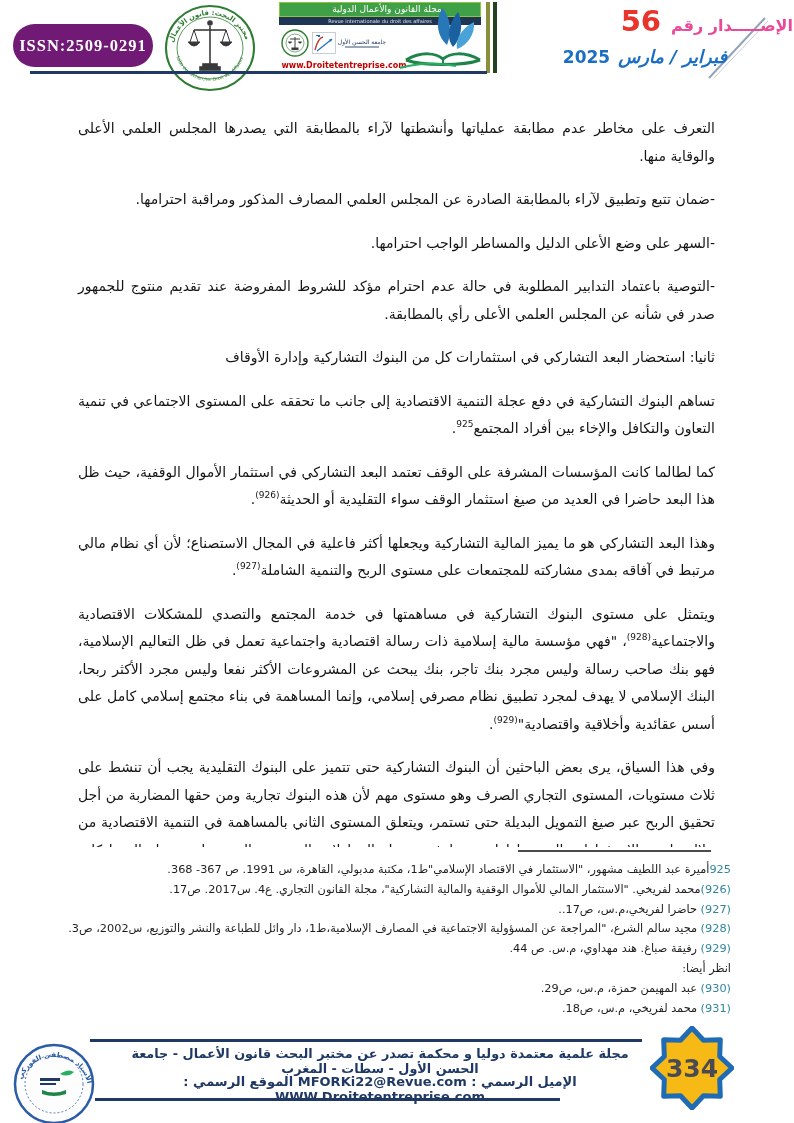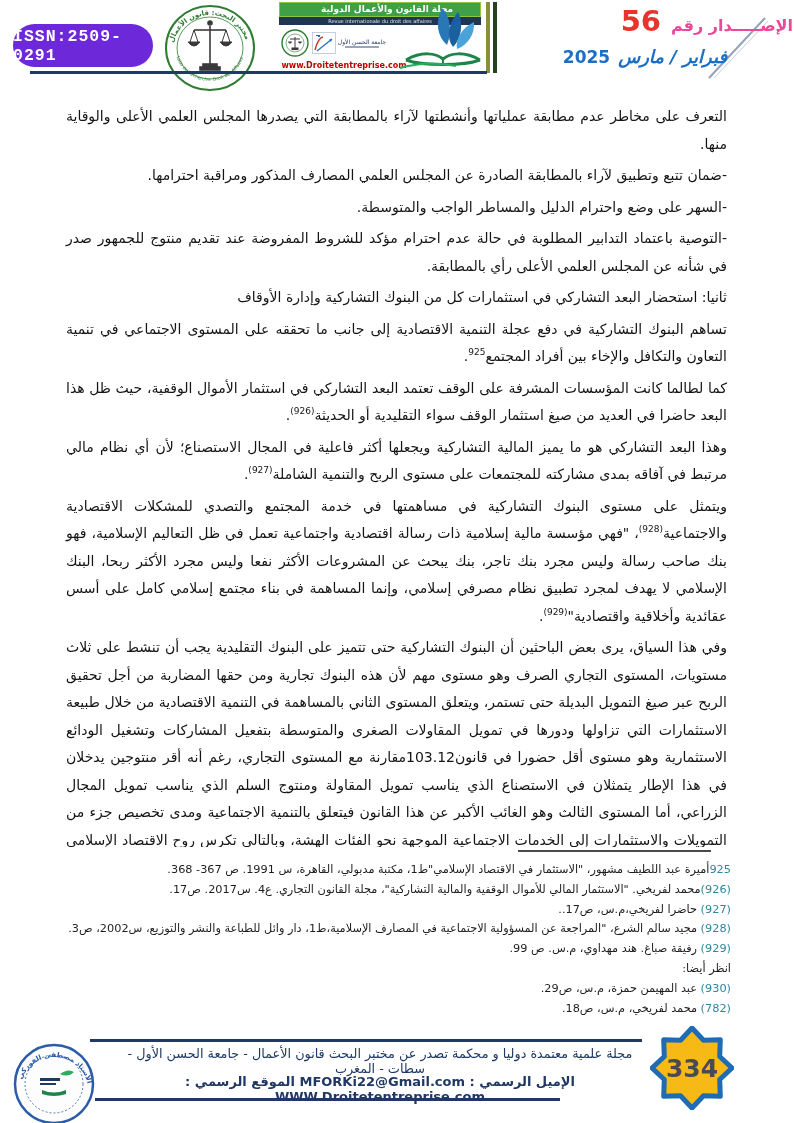--- a/index.html
+++ b/index.html
@@ -1,24 +1,24 @@
 <!DOCTYPE html>
 <html lang="ar"><head>
 <meta charset="utf-8">
 <style>
   html,body{margin:0;padding:0;background:#e8e8e8;}
   .page{position:relative;width:794px;height:1123px;background:#ffffff;overflow:hidden;
         font-family:"DejaVu Sans",sans-serif;margin:0 auto;}
   
   .issn-pill{position:absolute;left:13px;top:24px;width:140px;height:43px;border-radius:22px;
-             background:#6d28d9;color:#fff;display:flex;align-items:center;justify-content:center;
-             font-family:Liberation Mono, monospace;font-weight:bold;font-size:16.5px;letter-spacing:1px;}
+             background:#701a75;color:#fff;display:flex;align-items:center;justify-content:center;
+             font-family:Liberation Serif, serif;font-weight:bold;font-size:16.5px;letter-spacing:1px;}
   .lab-stamp{position:absolute;left:163px;top:4px;}
   .jbox{position:absolute;left:279px;top:2px;width:202px;height:73px;background:#fff;}
-  .jbox-title{background:#3fa047;border:1.5px solid #8cc63f;color:#fff;font-size:9px;font-weight:bold;
+  .jbox-title{background:#3fa047;border:1.5px solid #8cc63f;color:#fff;font-size:9px;font-weight:normal;
               text-align:center;height:13px;line-height:13px;padding-left:14px;}
   .jbox-fr{background:#1f3556;color:#e8e8e8;font-size:5px;text-align:center;height:8px;line-height:8px;}
   .jbox-mid{height:34px;display:flex;align-items:center;gap:3px;padding:1px 2px;}
   .uni-logo{display:flex;flex-direction:column;align-items:center;width:46px;}
   .uni-ar{color:#1f3864;font-size:6px;white-space:nowrap;}
   .uni-bar{width:34px;height:2px;background:#9aa7b8;margin-top:1px;}
   .jbox-web{color:#c00000;font-weight:bold;font-size:8px;width:130px;text-align:center;}
   .bird-logo{position:absolute;left:398px;top:6px;}
   .sep-bars{position:absolute;left:486px;top:2px;height:71px;display:flex;gap:3px;}
   .sep-bars .b1{width:4px;background:#8a8f3c;}
@@ -29,33 +29,33 @@
   .issue-num{color:#e8342a;font-size:29px;}
   .issue-line2{position:absolute;left:495px;top:46px;width:232px;direction:rtl;display:flex;
                align-items:baseline;gap:8px;font-weight:bold;color:#1a6fc4;z-index:2;}
   .issue-date{font-size:18px;font-style:italic;}
   .issue-year{font-size:17px;}
   .slash-graphic{position:absolute;left:703px;top:12px;z-index:1;}
   .header-rule{position:absolute;left:30px;top:71px;width:457px;height:3px;background:#1f3864;}
   
   .body-text{position:absolute;left:62px;top:99px;width:669px;max-height:748px;overflow:hidden;
              direction:rtl;text-align:justify;font-size:14px;line-height:27.5px;color:#141414;}
-  .body-text p{margin:4px;}
+  .body-text p{margin:16px;}
   .body-text p.bold{font-weight:normal;}
   .body-text sup{font-size:9px;line-height:0;}
   .fn-sep{position:absolute;left:518px;top:850px;width:193px;height:2px;background:#4a4a4a;}
   
   .footnotes{position:absolute;left:62px;top:860px;width:669px;direction:rtl;text-align:right;
              font-size:11.3px;line-height:19.8px;color:#1d1d1d;}
   .footnotes .mk{color:#31859c;}
   
   .foot-rule-top{position:absolute;left:90px;top:1039px;width:552px;height:3px;background:#1f3864;}
   .foot-rule-bottom{position:absolute;left:95px;top:1098px;width:465px;height:3px;background:#1f3864;}
   .foot-line1{position:absolute;left:118px;top:1046px;width:524px;direction:rtl;text-align:center;
-              color:#1f3864;font-weight:normal;font-size:12.8px;}
+              color:#1f3864;font-weight:bold;font-size:12.8px;}
   .foot-line2{position:absolute;left:118px;top:1074px;width:524px;direction:rtl;text-align:center;
               color:#1f3864;font-weight:bold;font-size:13px;}
   .page-badge{position:absolute;left:650px;top:1026px;}
   .foot-stamp{position:absolute;left:6px;top:1042px;}
 </style>
 </head>
 <body>
 
 <div class="page">
 
@@ -142,41 +142,41 @@
   <div class="issue-line2">
     <span class="issue-date">فبراير / مارس</span>
     <span class="issue-year">2025</span>
   </div>
 
   <div class="header-rule"></div>
 
   <div class="body-text">
       <p><span>التعرف على مخاطر عدم مطابقة عملياتها وأنشطتها لآراء بالمطابقة التي يصدرها المجلس العلمي الأعلى والوقاية منها.</span></p>
       <p><span>-ضمان تتبع وتطبيق لآراء بالمطابقة الصادرة عن المجلس العلمي المصارف المذكور ومراقبة احترامها.</span></p>
-      <p><span>-السهر على وضع واحترام الدليل والمساطر الواجب والمتوسطة.</span></p>
+      <p><span>-السهر على وضع الأعلى الدليل والمساطر الواجب احترامها.</span></p>
       <p><span>-التوصية باعتماد التدابير المطلوبة في حالة عدم احترام مؤكد للشروط المفروضة عند تقديم منتوج للجمهور صدر في شأنه عن المجلس العلمي الأعلى رأي بالمطابقة.</span></p>
       <p class="bold"><span>ثانيا: استحضار البعد التشاركي في استثمارات كل من البنوك التشاركية وإدارة الأوقاف</span></p>
       <p><span>تساهم البنوك التشاركية في دفع عجلة التنمية الاقتصادية إلى جانب ما تحققه على المستوى الاجتماعي في تنمية التعاون والتكافل والإخاء بين أفراد المجتمع</span><sup>925</sup><span>.</span></p>
       <p><span>كما لطالما كانت المؤسسات المشرفة على الوقف تعتمد البعد التشاركي في استثمار الأموال الوقفية، حيث ظل هذا البعد حاضرا في العديد من صيغ استثمار الوقف سواء التقليدية أو الحديثة</span><sup>(926)</sup><span>.</span></p>
       <p><span>وهذا البعد التشاركي هو ما يميز المالية التشاركية ويجعلها أكثر فاعلية في المجال الاستصناع؛ لأن أي نظام مالي مرتبط في آفاقه بمدى مشاركته للمجتمعات على مستوى الربح والتنمية الشاملة</span><sup>(927)</sup><span>.</span></p>
       <p><span>ويتمثل على مستوى البنوك التشاركية في مساهمتها في خدمة المجتمع والتصدي للمشكلات الاقتصادية والاجتماعية</span><sup>(928)</sup><span>، "فهي مؤسسة مالية إسلامية ذات رسالة اقتصادية واجتماعية تعمل في ظل التعاليم الإسلامية، فهو بنك صاحب رسالة وليس مجرد بنك  تاجر، بنك يبحث عن المشروعات الأكثر نفعا وليس مجرد الأكثر ربحا، البنك الإسلامي لا يهدف لمجرد تطبيق نظام مصرفي إسلامي، وإنما المساهمة في بناء مجتمع إسلامي كامل على أسس عقائدية وأخلاقية واقتصادية"</span><sup>(929)</sup><span>.</span></p>
       <p><span>وفي هذا السياق، يرى بعض الباحثين أن البنوك التشاركية حتى تتميز على البنوك التقليدية يجب أن تنشط على ثلاث مستويات، المستوى التجاري الصرف وهو مستوى مهم لأن هذه البنوك تجارية ومن حقها المضاربة من أجل تحقيق الربح عبر صيغ التمويل البديلة حتى تستمر، ويتعلق المستوى الثاني بالمساهمة في التنمية الاقتصادية من خلال طبيعة الاستثمارات التي تزاولها ودورها في تمويل المقاولات الصغرى والمتوسطة بتفعيل المشاركات وتشغيل الودائع الاستثمارية وهو مستوى أقل حضورا في قانون103.12مقارنة مع المستوى التجاري، رغم أنه أقر منتوجين يدخلان في هذا الإطار يتمثلان في الاستصناع الذي يناسب تمويل المقاولة ومنتوج السلم الذي يناسب تمويل المجال الزراعي، أما المستوى الثالث وهو الغائب الأكبر عن هذا القانون فيتعلق بالتنمية الاجتماعية ومدى تخصيص جزء من التمويلات والاستثمارات إلى الخدمات الاجتماعية الموجهة نحو الفئات الهشة، وبالتالي تكرس روح الاقتصاد الإسلامي القائم على التكافل والتعاون والتيسير على الناس وهذا يتحقق عبر تقديم القروض الحسنة والمساهمة في مأسسة الزكاة والوقف وغير ذلك</span><sup>(930)</sup><span>.</span></p>
     </div>
 
   <div class="fn-sep"></div>
 
   <div class="footnotes">
       <div><span class="mk">925</span><span>أميرة عبد اللطيف مشهور، "الاستثمار في الاقتصاد الإسلامي"ط1، مكتبة مدبولي، القاهرة، س 1991. ص 367- 368.</span></div>
       <div><span class="mk">(926)</span><span>محمد لفريخي. "الاستثمار المالي للأموال الوقفية والمالية التشاركية"، مجلة القانون التجاري. ع4. س2017. ص17.</span></div>
       <div><span class="mk">(927)</span><span> حاضرا لفريخي،م.س، ص17..</span></div>
       <div><span class="mk">(928)</span><span> مجيد سالم الشرع، "المراجعة عن المسؤولية الاجتماعية في المصارف الإسلامية،ط1، دار وائل للطباعة والنشر والتوزيع، س2002، ص3.</span></div>
-      <div><span class="mk">(929)</span><span> رفيقة صباغ. هند مهداوي، م.س. ص 99.</span></div>
+      <div><span class="mk">(929)</span><span> رفيقة صباغ. هند مهداوي، م.س. ص 44.</span></div>
       <div><span>انظر أيضا:</span></div>
       <div><span class="mk">(930)</span><span> عبد المهيمن حمزة، م.س، ص29.</span></div>
-      <div><span class="mk">(782)</span><span> محمد لفريخي، م.س، ص18.</span></div>
+      <div><span class="mk">(931)</span><span> محمد لفريخي، م.س، ص18.</span></div>
     </div>
 
   <div class="foot-rule-top"></div>
 
   <svg class="page-badge" width="84" height="84" viewBox="0 0 84 84">
     <polygon points="42,2 53.5,14.3 70.3,13.7 69.7,30.5 82,42 69.7,53.5 70.3,70.3 53.5,69.7 42,82 30.5,69.7 13.7,70.3 14.3,53.5 2,42 14.3,30.5 13.7,13.7 30.5,14.3" fill="#f6b915" stroke="#1f6cb5" stroke-width="5" stroke-linejoin="round"></polygon>
     <text x="42" y="51" text-anchor="middle" font-size="25" font-weight="bold" fill="#4a4a55">334</text>
   </svg>
 
   <svg class="foot-stamp" width="96" height="81" viewBox="0 0 96 81">
@@ -192,19 +192,19 @@
       <rect x="34" y="36" width="20" height="3" fill="#1f3864"></rect>
       <rect x="34" y="41" width="16" height="2" fill="#1f3864"></rect>
       <path d="M54,32 q8,-6 14,-2 q-6,6 -14,2 Z" fill="#27ae60"></path>
       <path d="M36,48 q12,5 24,0 l0,4 q-12,4 -24,0 Z" fill="#1e8449"></path>
     </g>
   </svg>
 
   <div class="foot-line1">مجلة علمية معتمدة  دوليا و محكمة تصدر عن مختبر البحث قانون الأعمال - جامعة الحسن الأول - سطات - المغرب</div>
   <div class="foot-line2">
     <span>الإميل الرسمي :</span>
-    <span>MFORKi22@Gmail.com</span>
+    <span>MFORKi22@Revue.com</span>
     <span>الموقع الرسمي :</span>
     <span>WWW.Droitetentreprise.com</span>
   </div>
 
   <div class="foot-rule-bottom"></div>
 </div>
 
 </body></html>

